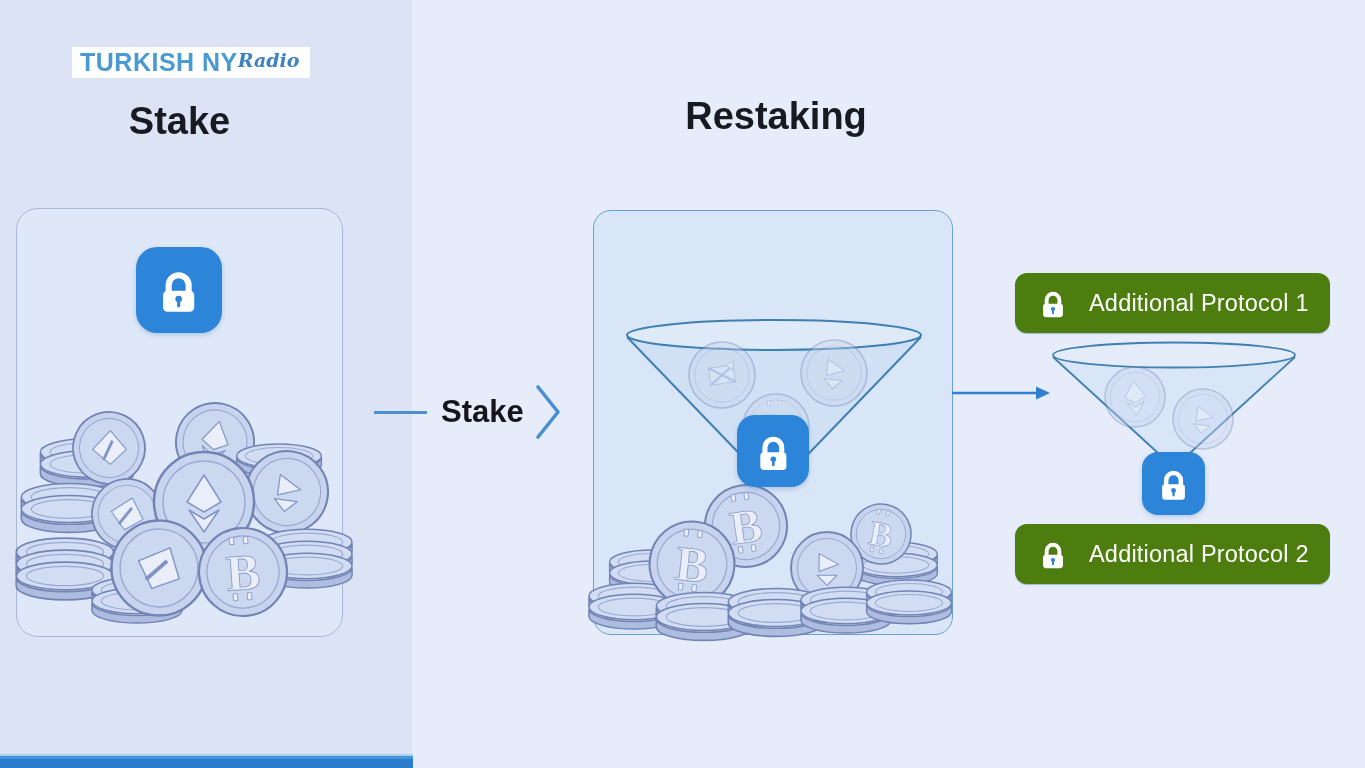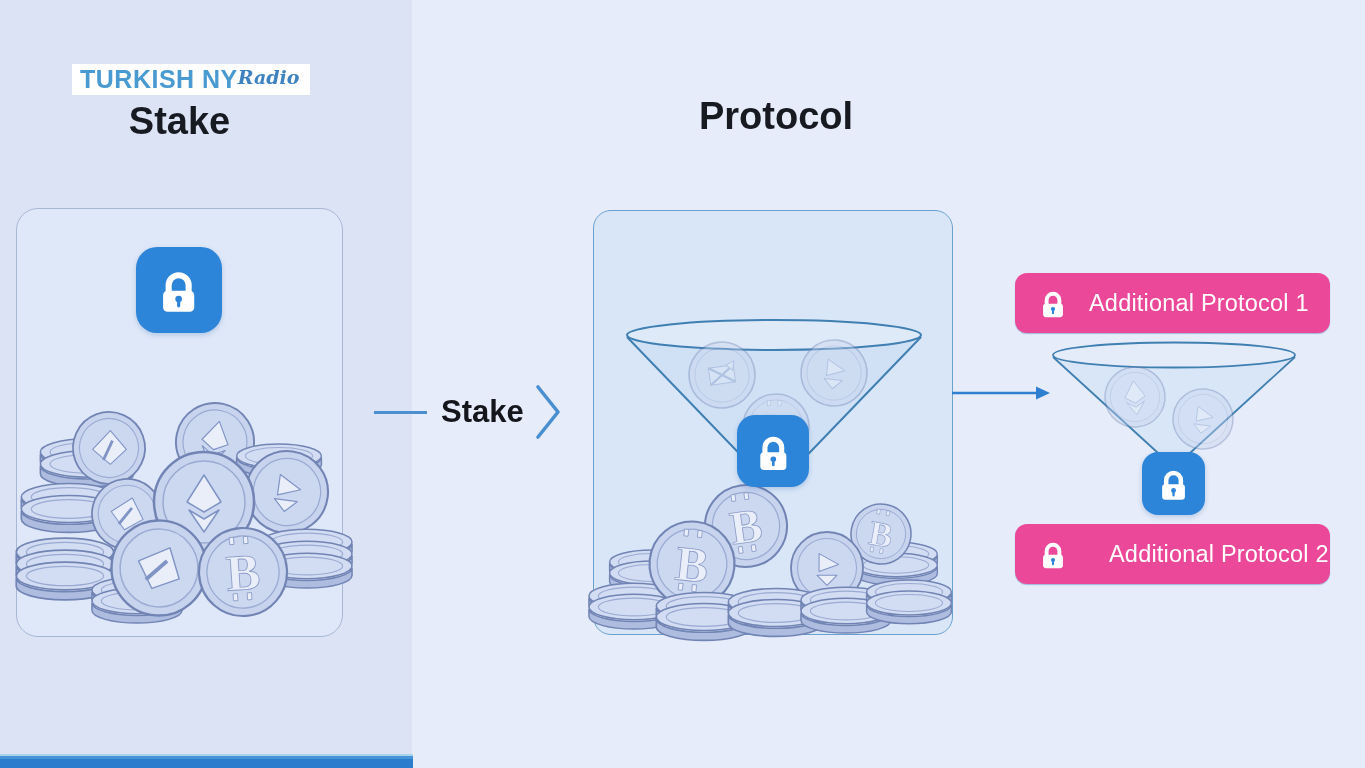--- a/index.html
+++ b/index.html
@@ -1,20 +1,20 @@
 <!DOCTYPE html>
 <html><head>
 <meta charset="utf-8">
 <style>
   html,body{margin:0;padding:0;}
   body{background:#e6ecf9;font-family:"Liberation Sans",sans-serif;}
   .stage{position:relative;width:1365px;height:768px;overflow:hidden;background:#e6ecf9;}
   .bg-left{position:absolute;left:0;top:0;width:412px;height:768px;background:#dbe3f5;}
 
-  .logo{position:absolute;left:72px;top:64px;height:31px;background:#ffffff;display:flex;align-items:center;padding:0 10px 0 8px;}
+  .logo{position:absolute;left:72px;top:47px;height:31px;background:#ffffff;display:flex;align-items:center;padding:0 10px 0 8px;}
   .logo-brand{font-size:25px;font-weight:800;color:#4a9ad2;letter-spacing:.5px;line-height:1;}
   .logo-script{font-family:"DejaVu Serif",serif;font-style:italic;font-weight:bold;font-size:19px;color:#3e82c0;margin-left:0;line-height:1;transform:translateY(-2px);}
 
   .h-stake{position:absolute;left:16px;top:100px;width:327px;text-align:center;font-size:38px;font-weight:700;color:#171a21;}
   .h-restaking{position:absolute;left:561px;top:95px;width:430px;text-align:center;font-size:38px;font-weight:700;color:#171a21;}
 
   .panel-left{position:absolute;left:16px;top:208px;width:327px;height:429px;border:1.5px solid #a9b7d6;border-radius:22px;background:#dfe8f8;box-sizing:border-box;}
   .panel-mid{position:absolute;left:593px;top:210px;width:360px;height:425px;border:1.6px solid #6ba1cf;border-radius:18px;background:#d9e6f7;box-sizing:border-box;}
 
   .pile-left{position:absolute;left:0;bottom:4px;}
@@ -28,25 +28,25 @@
   .lock-tile svg{width:62%;height:62%;}
 
   .connector{position:absolute;left:374px;top:383px;height:58px;display:flex;align-items:center;}
   .connector-line{width:53px;height:3px;background:#4a90d0;margin-right:14px;}
   .connector-label{font-size:31px;font-weight:700;color:#14161c;}
   .connector-chevron{margin-left:11px;display:block;}
 
   .arrow-svg{position:absolute;left:951px;top:384px;}
   .funnel-right{position:absolute;left:1045px;top:339px;}
 
-  .btn{position:absolute;width:315px;height:60px;background:#ec4899;border-radius:12px;display:flex;align-items:center;color:#fff;cursor:pointer;box-shadow:0 1px 1px rgba(25,90,160,.35);}
+  .btn{position:absolute;width:315px;height:60px;background:#4d7c0f;border-radius:12px;display:flex;align-items:center;color:#fff;cursor:pointer;box-shadow:0 1px 1px rgba(25,90,160,.35);}
   .btn svg{width:34px;height:34px;margin:0 19px 0 21px;flex:0 0 auto;}
   .btn-label{font-size:23.5px;font-weight:500;letter-spacing:.2px;white-space:nowrap;}
   .btn1{left:1015px;top:273px;}
-  .btn2{left:1015px;top:524px;gap:20px;}
+  .btn2{left:1015px;top:524px;}
 
   .bottom-bar{position:absolute;left:0;top:754px;width:413px;height:14px;background:linear-gradient(180deg,#a8d4eb 0,#a8d4eb 2px,#4793d8 2px,#4793d8 5px,#2b7ccc 5px);}
 
   .defs-holder{position:absolute;width:0;height:0;overflow:hidden;}
   svg{display:block;}
 </style>
 </head>
 <body>
 
 <div class="stage">
@@ -90,21 +90,21 @@
   </svg>
 
   <div class="bg-left"></div>
 
   <div class="logo">
     <span class="logo-brand">TURKISH NY</span>
     <span class="logo-script">Radio</span>
   </div>
 
   <div class="h-stake">Stake</div>
-  <div class="h-restaking">Protocol</div>
+  <div class="h-restaking">Restaking</div>
 
   <div class="panel-left">
     <svg class="pile-left" width="327" height="232" viewBox="0 0 327 232" overflow="visible">
       <use href="#cSide" transform="translate(70,52) scale(.88)"></use>
       <use href="#cSide" transform="translate(70,64) scale(.88)"></use>
       <g transform="translate(92,48) rotate(-20) scale(.72)">
           <use href="#cFace"></use>
           <use href="#sArw"></use>
         </g>
       <g transform="translate(198,42) rotate(12) scale(.78)">

